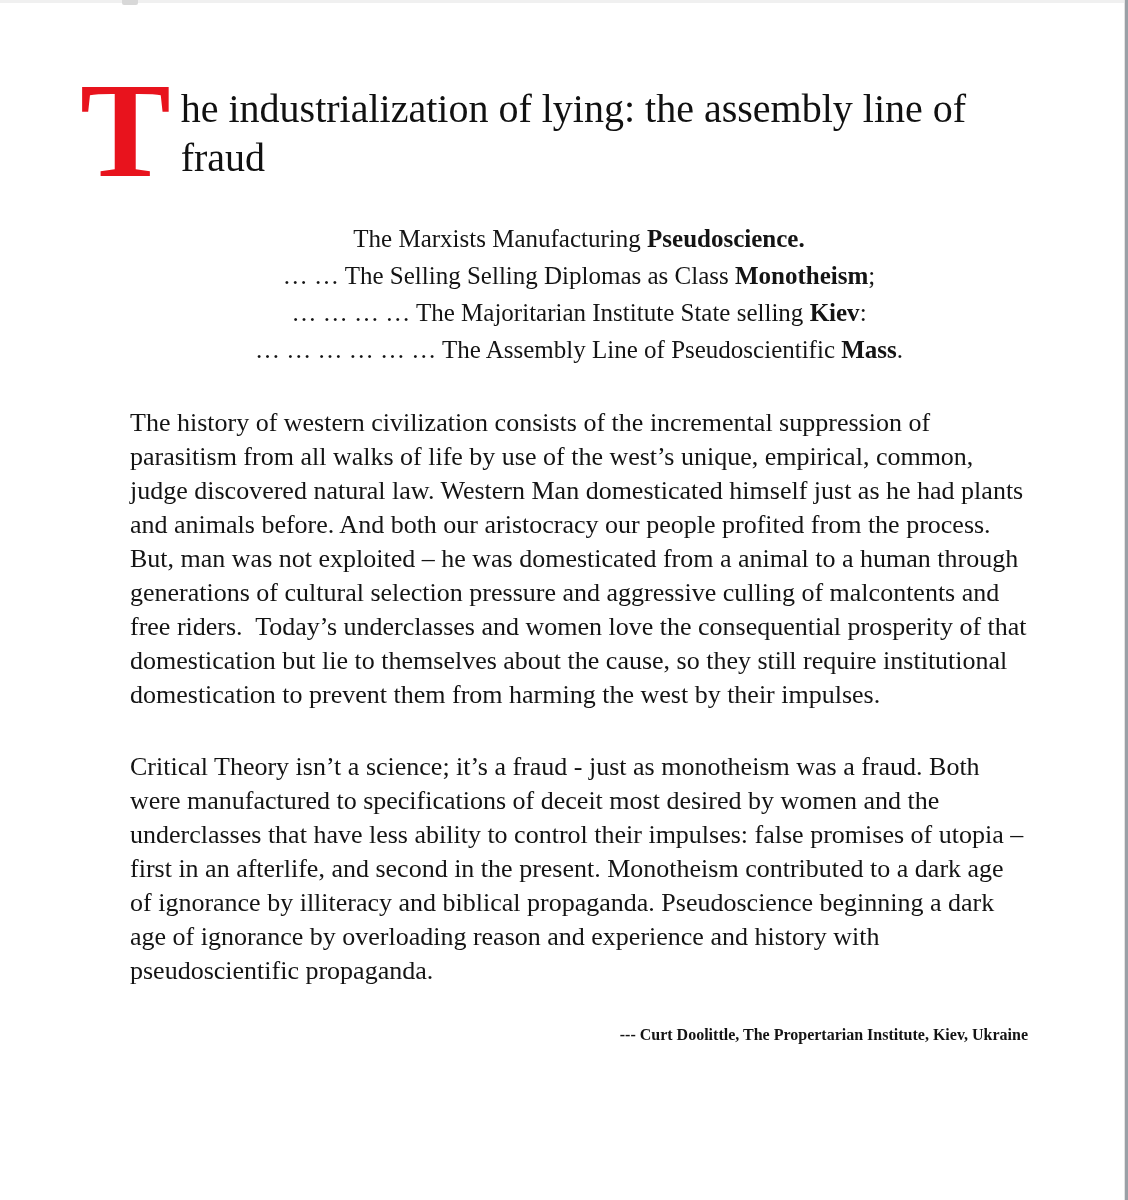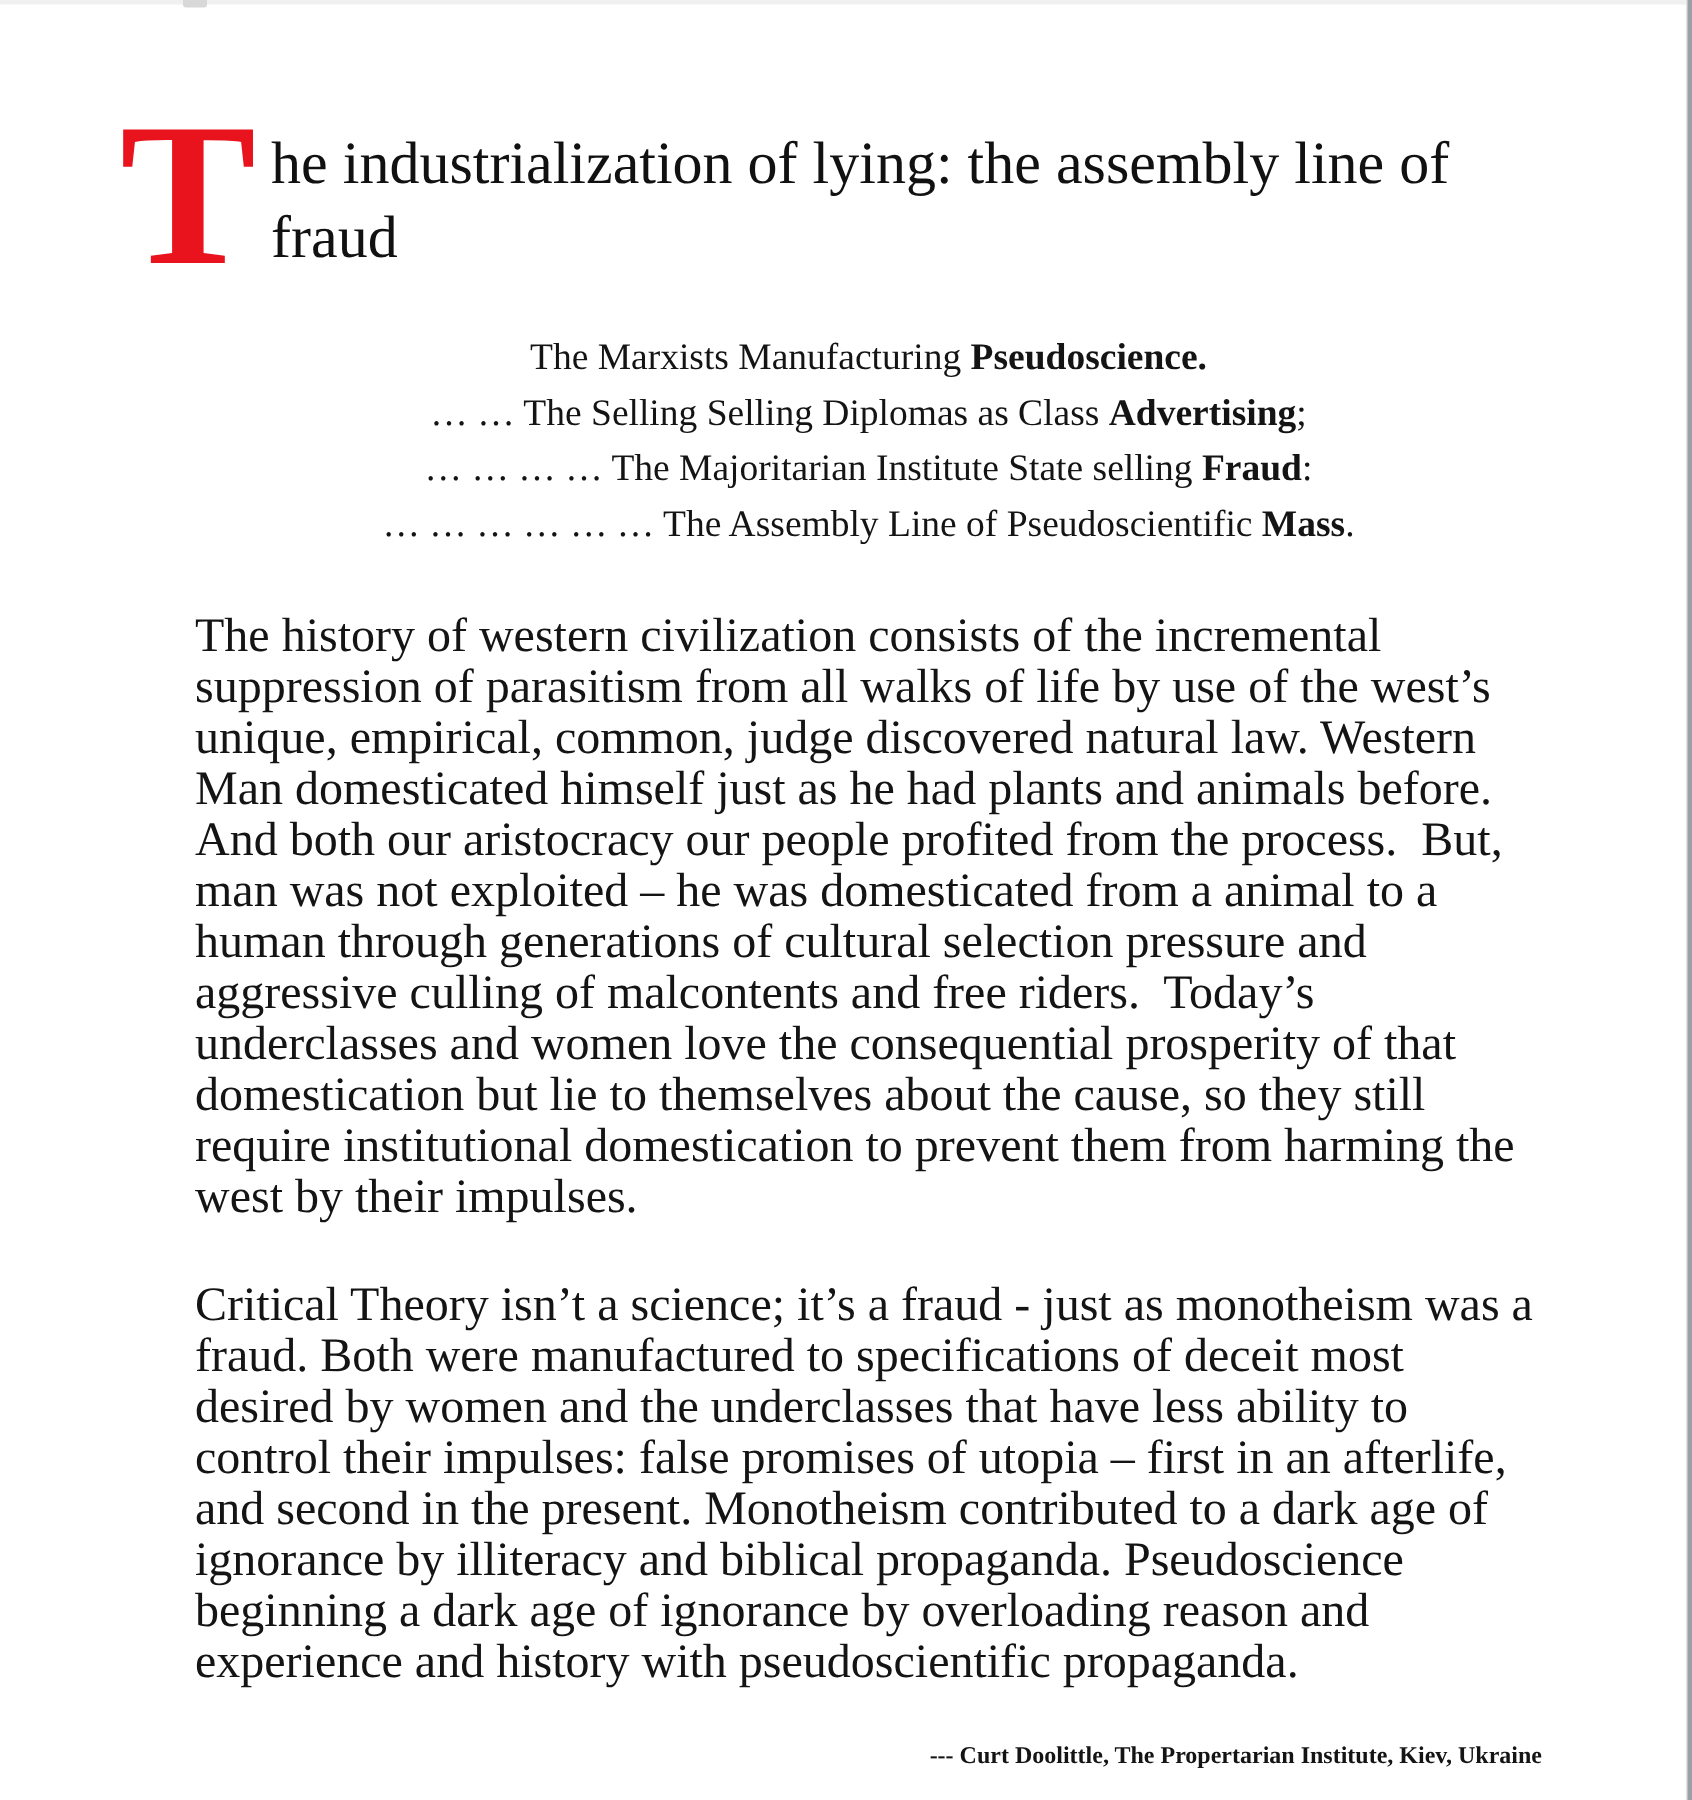--- a/index.html
+++ b/index.html
@@ -47,21 +47,21 @@
     clear:both;
     margin:38px 0 0 50px;
     font-size:25px;
     line-height:37px;
     text-align:center;
   }
   .mline b{font-weight:bold;}
   .body-para{
     margin:38px 0 0 50px;
     width:898px;
-    font-size:32px;
+    font-size:26px;
     line-height:34px;
     white-space:pre-wrap;
   }
   .attribution{
     margin:32px 0 0 50px;
     width:898px;
     text-align:right;
     font-weight:bold;
     font-size:16px;
     line-height:30px;
@@ -75,22 +75,22 @@
     <div class="top-notch"></div>
   </div>
   <div class="right-edge"></div>
 
   <div class="content">
 
     <h1 class="title"><span class="dropcap">T</span><span>he industrialization of lying: the assembly line of fraud</span></h1>
 
     <div class="manifesto">
       <div class="mline"><span>The Marxists Manufacturing </span><b>Pseudoscience.</b><span></span></div>
-      <div class="mline"><span>… … The Selling Selling Diplomas as Class </span><b>Advertising</b><span>;</span></div>
-      <div class="mline"><span>… … … … The Majoritarian Institute State selling </span><b>Fraud</b><span>:</span></div>
+      <div class="mline"><span>… … The Selling Selling Diplomas as Class </span><b>Monotheism</b><span>;</span></div>
+      <div class="mline"><span>… … … … The Majoritarian Institute State selling </span><b>Kiev</b><span>:</span></div>
       <div class="mline"><span>… … … … … … The Assembly Line of Pseudoscientific </span><b>Mass</b><span>.</span></div>
     </div>
 
     <p class="body-para">The history of western civilization consists of the incremental suppression of parasitism from all walks of life by use of the west’s unique, empirical, common, judge discovered natural law. Western Man domesticated himself just as he had plants and animals before. And both our aristocracy our people profited from the process.  But, man was not exploited – he was domesticated from a animal to a human through generations of cultural selection pressure and aggressive culling of malcontents and free riders.  Today’s underclasses and women love the consequential prosperity of that domestication but lie to themselves about the cause, so they still require institutional domestication to prevent them from harming the west by their impulses.</p>
 
     <p class="body-para">Critical Theory isn’t a science; it’s a fraud - just as monotheism was a fraud. Both were manufactured to specifications of deceit most desired by women and the underclasses that have less ability to control their impulses: false promises of utopia – first in an afterlife, and second in the present. Monotheism contributed to a dark age of ignorance by illiteracy and biblical propaganda. Pseudoscience beginning a dark age of ignorance by overloading reason and experience and history with pseudoscientific propaganda.</p>
 
     <div class="attribution">--- Curt Doolittle, The Propertarian Institute, Kiev, Ukraine</div>
 
   </div>

